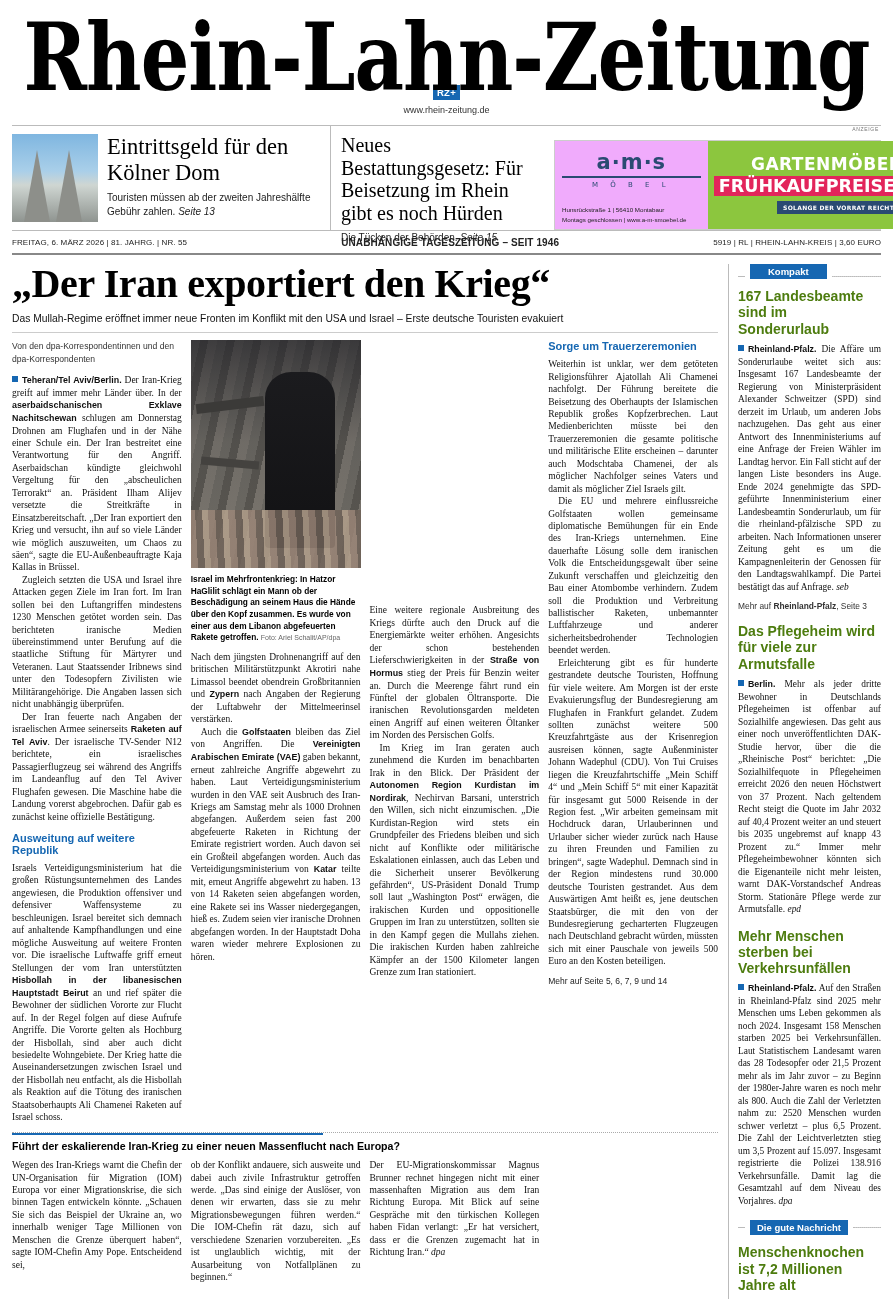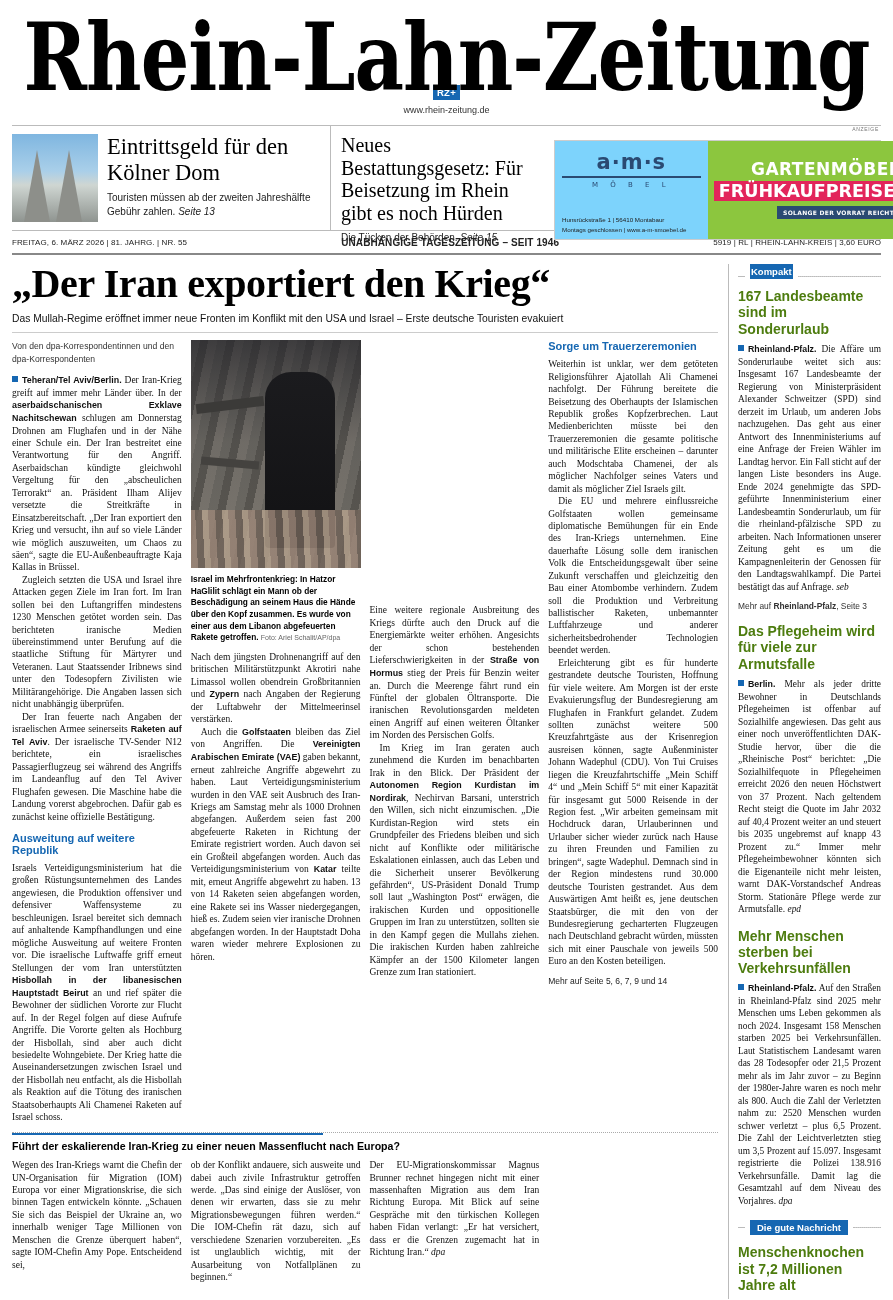--- a/index.html
+++ b/index.html
@@ -72,22 +72,22 @@
     border-left: 1px solid #bbb;
   }
   .teaser-mid .teaser-head { font-size: 20px; }
   .ad-wrap { flex: 1; padding: 6px 0 6px 12px; position: relative; }
   .anzeige-label {
     position: absolute; top: 0px; right: 2px;
     font-family: "Liberation Sans", sans-serif;
     font-size: 5px; letter-spacing: .7px; color: #777;
   }
   .ad-box {
-    margin-top: 8px; height: 100px; border: 1px solid #ccc;
-    display: flex; background: #7dd3fc;
+    margin-top: 8px; height: 90px; border: 1px solid #ccc;
+    display: flex; background: #f0abfc;
   }
   .ad-left { flex: 0 0 47%; padding: 9px 7px 5px; display:flex; flex-direction:column; justify-content:space-between;}
   .ams-logo {
     font-family: "DejaVu Sans", sans-serif; font-weight: 900;
     font-size: 21px; color: #2a4a72; letter-spacing: 1px; text-align:center;
     border-bottom: 2px solid #2a4a72; padding-bottom:2px;
   }
   .ams-sub {
     font-family: "DejaVu Sans", sans-serif; font-size: 7px; letter-spacing: 5px;
     color: #2a4a72; text-align: center; margin-top: 3px;
@@ -204,21 +204,21 @@
   }
   .more-ref {
     font-family: "Liberation Sans", sans-serif; font-size: 8.5px;
     color: #222; margin-top: 8px;
   }
 
   
   .kompakt-tag {
     display: inline-block; background: #1667b2; color: #fff;
     font-family: "Liberation Sans", sans-serif; font-weight: 700;
-    font-size: 9.5px; padding: 2px 1px; margin-bottom: 9px;
+    font-size: 9.5px; padding: 2px 18px; margin-bottom: 9px;
   }
   .tag-row { display:flex; align-items:center; gap:5px; }
   .tag-row .dash { flex:0 0 7px; height:1px; background:#bbb; }
   .tag-row .fill { flex:1; height:1px; background:#ccc; border-top:1px dotted #bbb; }
   .side-head {
     font-family: "Liberation Sans", sans-serif; font-weight: 700;
     font-size: 14px; line-height: 1.16; color: #4d7c0f; margin-bottom: 6px;
   }
   p.side-art {
     font-family: "Liberation Serif", serif; font-size: 9.4px;
@@ -320,21 +320,21 @@
           <div class="photo">
             <div class="beam"></div>
             <div class="beam2"></div>
             <div class="figure"></div>
             <div class="rubble"></div>
           </div>
           <div class="caption">
             <span>Israel im Mehrfrontenkrieg: In Hatzor HaGlilit schlägt ein Mann ob der Beschädigung an seinem Haus die Hände über den Kopf zusammen. Es wurde von einer aus dem Libanon abgefeuerten Rakete getroffen.</span>
             <span class="credit">Foto: Ariel Schalit/AP/dpa</span>
           </div>
-          <p class="art first" style="margin-top:7px"><span>Nach dem jüngsten Drohnenangriff auf den britischen Militärstützpunkt Akrotiri nahe Limassol wollen obendrein Großbritannien und </span><b>Zypern</b><span> nach Angaben der Regierung der Luftabwehr der Mittelmeerinsel verstärken.</span></p>
+          <p class="art first" style="margin-top:7px"><span>Nach dem jüngsten Drohnenangriff auf den britischen Militärstützpunkt Akrotiri nahe Limassol beendet obendrein Großbritannien und </span><b>Zypern</b><span> nach Angaben der Regierung der Luftabwehr der Mittelmeerinsel verstärken.</span></p>
           <p class="art"><span>Auch die </span><b>Golfstaaten</b><span> bleiben das Ziel von Angriffen. Die </span><b>Vereinigten Arabischen Emirate (VAE)</b><span> gaben bekannt, erneut zahlreiche Angriffe abgewehrt zu haben. Laut Verteidigungsministerium wurden in den VAE seit Ausbruch des Iran-Kriegs am Samstag mehr als 1000 Drohnen abgefangen. Außerdem seien fast 200 abgefeuerte Raketen in Richtung der Emirate registriert worden. Auch davon sei ein Großteil abgefangen worden. Auch das Verteidigungsministerium von </span><b>Katar</b><span> teilte mit, erneut Angriffe abgewehrt zu haben. 13 von 14 Raketen seien abgefangen worden, eine Rakete sei ins Wasser niedergegangen, hieß es. Zudem seien vier iranische Drohnen abgefangen worden. In der Hauptstadt Doha waren wieder mehrere Explosionen zu hören.</span></p>
         </div>
 
         <div class="col">
           <div class="photo" style="visibility:hidden;height:228px"></div>
           <div class="caption" style="visibility:hidden">&nbsp;<br>&nbsp;</div>
           <p class="art first" style="margin-top:7px"><span>Eine weitere regionale Ausbreitung des Kriegs dürfte auch den Druck auf die Energiemärkte weiter erhöhen. Angesichts der schon bestehenden Lieferschwierigkeiten in der </span><b>Straße von Hormus</b><span> stieg der Preis für Benzin weiter an. Durch die Meerenge fährt rund ein Fünftel der globalen Öltransporte. Die iranischen Revolutionsgarden meldeten einen Angriff auf einen weiteren Öltanker im Norden des Persischen Golfs.</span></p>
           <p class="art"><span>Im Krieg im Iran geraten auch zunehmend die Kurden im benachbarten Irak in den Blick. Der Präsident der </span><b>Autonomen Region Kurdistan im Nordirak</b><span>, Nechirvan Barsani, unterstrich den Willen, sich nicht einzumischen. „Die Kurdistan-Region wird stets ein Grundpfeiler des Friedens bleiben und sich nicht auf Konflikte oder militärische Eskalationen einlassen, auch das Leben und die Sicherheit unserer Bevölkerung gefährden“, US-Präsident Donald Trump soll laut „Washington Post“ erwägen, die irakischen Kurden und oppositionelle Gruppen im Iran zu unterstützen, sollten sie in den Kampf gegen die Mullahs ziehen. Die irakischen Kurden haben zahlreiche Kämpfer an der 1500 Kilometer langen Grenze zum Iran stationiert.</span></p>
         </div>
 

